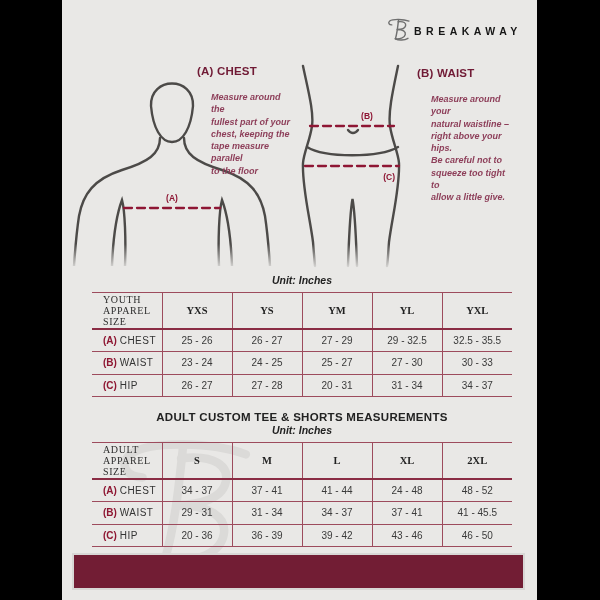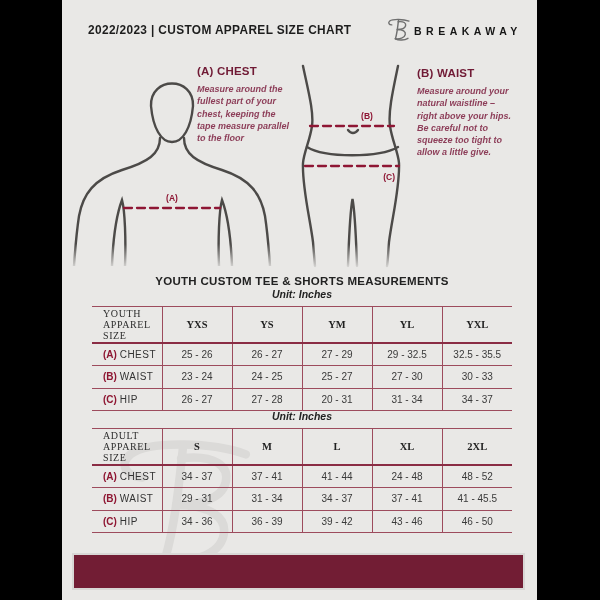--- a/index.html
+++ b/index.html
@@ -22,21 +22,21 @@
   
   .diagram{position:absolute;left:0;top:58px;width:475px;height:214px;}
   .fig{position:absolute;}
   .fig path{fill:none;stroke:#4c4a48;stroke-width:2.4;stroke-linecap:round;}
   .fig .dash{stroke:#8e1634;stroke-width:2.3;stroke-dasharray:8 5;}
   .fig text{font-family:"Liberation Sans",sans-serif;font-size:8.5px;font-weight:bold;fill:#8e1634;}
   .fig-torso{left:10px;top:0;width:222px;height:208px;}
   .fig-hips{left:233px;top:2px;width:116px;height:208px;}
   .mblock{position:absolute;width:112px;}
   .mblock h3{margin:0 0 6px 0;font-size:11.5px;font-weight:bold;color:#701a35;letter-spacing:.2px;}
-  .mblock p{margin:0;font-size:9px;line-height:12.3px;font-style:italic;color:#8d3e59;white-space:pre-line;font-weight:bold;}
+  .mblock p{margin:14px;font-size:9px;line-height:12.3px;font-style:italic;color:#8d3e59;white-space:pre-line;font-weight:bold;}
   .mb-chest{left:135px;top:7px;}
   .mb-waist{left:355px;top:9px;}
   .mb-hips{left:355px;top:107px;}
   .fade{position:absolute;left:0;top:186px;width:352px;height:30px;
         background:linear-gradient(rgba(233,232,230,0), #e9e8e6 88%);}
 
   
   .section{position:absolute;left:30px;width:420px;z-index:1;}
   .sec-youth{top:274px;}
   .sec-adult{top:410px;}
@@ -70,23 +70,20 @@
       <path d="M16.8 33.8 C22 36.5 30.5 36 35.5 33"></path>
     </g>
   </defs>
 </svg>
 
 <div class="letterbox left"></div>
 <div class="letterbox right"></div>
 
 <div class="page">
 
-  <div class="hdr-title">
-    <span class="cond">2022/2023  |  CUSTOM APPAREL SIZE CHART</span>
-  </div>
   <svg class="logo-sm" viewBox="0 0 40 40">
       <use href="#blogo" xlink:href="#blogo"></use>
     </svg>
   <div class="brand">BREAKAWAY</div>
 
   <div class="diagram">
 
     <svg class="fig fig-torso" viewBox="0 0 222 208">
       <path d="M79 48 C78 18 122 18 121 48 C119 70 111 84 100 84 C89 84 81 70 79 48"></path>
       <path d="M88 80 C88 96 76 104 50 112 C22 121 11 136 7 158 C4 178 3 194 2 208"></path>
@@ -127,21 +124,20 @@
 allow a little give.</p>
     </div>
     <div class="fade"></div>
   </div>
 
   <svg class="watermark" viewBox="0 0 40 40">
       <use href="#blogo" xlink:href="#blogo"></use>
     </svg>
 
   <div class="section sec-youth">
-    <div class="sec-title">YOUTH CUSTOM TEE &amp; SHORTS MEASUREMENTS</div>
     <div class="sec-unit">Unit: Inches</div>
     <table class="size">
         <tbody>
           <tr class="hdr">
             <td class="label-cell">YOUTH APPAREL SIZE</td>
             <td>YXS</td>
             <td>YS</td>
             <td>YM</td>
             <td>YL</td>
             <td>YXL</td>
@@ -168,20 +164,21 @@
             <td>27 - 28</td>
             <td>20 - 31</td>
             <td>31 - 34</td>
             <td>34 - 37</td>
           </tr>
         </tbody>
       </table>
   </div>
 
   <div class="section sec-adult">
+    <div class="sec-title">ADULT CUSTOM TEE &amp; SHORTS MEASUREMENTS</div>
     <div class="sec-unit">Unit: Inches</div>
     <table class="size">
         <tbody>
           <tr class="hdr">
             <td class="label-cell">ADULT APPAREL SIZE</td>
             <td>S</td>
             <td>M</td>
             <td>L</td>
             <td>XL</td>
             <td>2XL</td>
@@ -197,21 +194,21 @@
           <tr class="drow">
             <td class="label-cell"><span class="prefix">(B) </span><span class="mname">WAIST</span></td>
             <td>29 - 31</td>
             <td>31 - 34</td>
             <td>34 - 37</td>
             <td>37 - 41</td>
             <td>41 - 45.5</td>
           </tr>
           <tr class="drow">
             <td class="label-cell"><span class="prefix">(C) </span><span class="mname">HIP</span></td>
-            <td>34 - 36</td>
+            <td>20 - 36</td>
             <td>36 - 39</td>
             <td>39 - 42</td>
             <td>43 - 46</td>
             <td>46 - 50</td>
           </tr>
         </tbody>
       </table>
   </div>
 
   <div class="footer-bar"></div>

